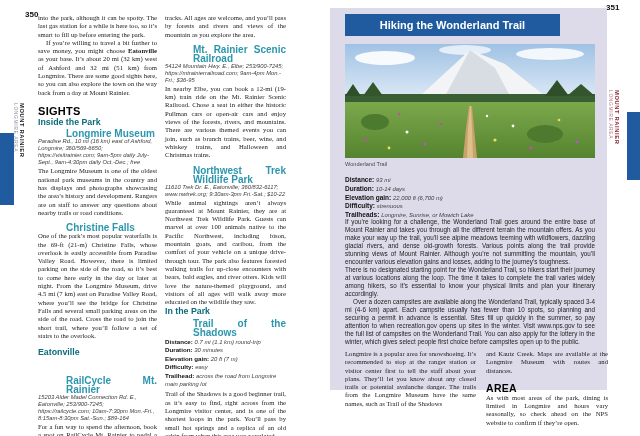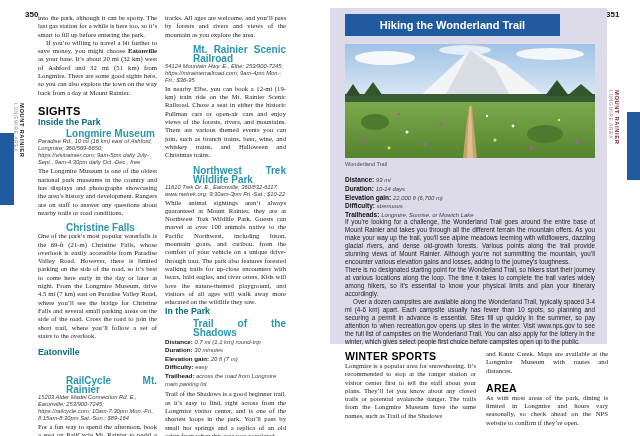--- a/index.html
+++ b/index.html
@@ -1,41 +1,41 @@
 <!DOCTYPE html>
 <html><head>
 <meta charset="utf-8">
 <style>
   * { margin: 0; padding: 0; box-sizing: border-box; }
   html, body { width: 640px; height: 436px; overflow: hidden; background: #ffffff; }
   body { font-family: "Liberation Serif", serif; color: #1c1c1c; position: relative; }
 
   .pageno { position: absolute; font-family: "Liberation Sans", sans-serif; font-weight: bold; font-size: 8px; color: #111; }
   #pageno-left { left: 25px; top: 10px; }
-  #pageno-right { left: 606px; top: 10px; }
+  #pageno-right { left: 606px; top: 3px; }
 
   .col { position: absolute; font-size: 6.7px; line-height: 8.3px; text-align: justify; }
   #lcol1 { left: 38px; top: 14px; width: 119px; }
   #lcol2 { left: 165px; top: 14px; width: 121px; }
 
   .body-para { text-align: justify; }
   .indent { text-indent: 8px; }
 
   .h1 { font-family: "Liberation Sans", sans-serif; font-weight: bold; font-size: 11px; letter-spacing: 0.3px; color: #000; margin-top: 8px; line-height: 12px; }
   .h2 { font-family: "Liberation Sans", sans-serif; font-weight: bold; font-size: 8.8px; color: #0b6c7c; line-height: 10.5px; }
   .h3 { font-family: Liberation Sans, sans-serif; font-weight: bold; font-size: 10px; color: #2c96ae; line-height: 9px; margin-top: 6px; padding-left: 28px; }
   .details { font-family: "Liberation Sans", sans-serif; font-style: italic; font-size: 5.8px; line-height: 7px; color: #3d3d3d; text-align: left; margin-bottom: 1px; }
 
   .stats { margin: 1px 0 2px 0; }
   .stat-row { font-family: "Liberation Sans", sans-serif; font-size: 6.2px; line-height: 7.4px; text-align: left; }
   .stat-label { font-weight: bold; color: #111; }
   .stat-value { font-style: italic; color: #3d3d3d; font-size: 5.9px; }
 
   
-  #feature-box { position: absolute; left: 330px; top: 8px; width: 277px; height: 336px; background: #dddbe9; }
+  #feature-box { position: absolute; left: 330px; top: 8px; width: 277px; height: 382px; background: #dddbe9; }
   #feature-title { position: absolute; left: 15px; top: 6px; width: 215px; height: 22px; background: #1f5b9e; color: #ffffff;
     font-family: "Liberation Sans", sans-serif; font-weight: bold; font-size: 11px; text-align: center; line-height: 22px; }
   #feature-photo { position: absolute; left: 15px; top: 36px; width: 250px; height: 114px; display: block; }
   #feature-caption { position: absolute; left: 15px; top: 153px; font-family: "Liberation Sans", sans-serif; font-size: 5.6px; color: #4a4a4a; }
   #feature-stats { position: absolute; left: 15px; top: 168px; width: 250px; }
   #feature-stats .stat-row { font-size: 6.5px; line-height: 7.8px; }
   #feature-paras { position: absolute; left: 15px; top: 210px; width: 250px; font-family: "Liberation Sans", sans-serif; font-size: 6.3px; line-height: 8px; text-align: justify; color: #222; }
   #feature-paras .fp { margin-bottom: 0; }
 
   
@@ -151,21 +151,20 @@
   </div>
 
   <div id="feature-paras">
     <div class="fp">If you’re looking for a challenge, the Wonderland Trail goes around the entire base of Mount Rainier and takes you through all the different terrain the mountain offers. As you make your way up the trail, you’ll see alpine meadows teeming with wildflowers, dazzling glacial rivers, and dense old-growth forests. Various points along the trail provide stunning views of Mount Rainier. Although you’re not summitting the mountain, you’ll encounter various elevation gains and losses, adding to the journey’s toughness.</div>
     <div class="fp">There is no designated starting point for the Wonderland Trail, so hikers start their journey at various locations along the loop. The time it takes to complete the trail varies widely among hikers, so it’s essential to know your physical limits and plan your itinerary accordingly.</div>
     <div class="fp indent">Over a dozen campsites are available along the Wonderland Trail, typically spaced 3-4 mi (4-6 km) apart. Each campsite usually has fewer than 10 spots, so planning and securing a permit in advance is essential. Sites fill up quickly in the summer, so pay attention to when recreation.gov opens up sites in the winter. Visit www.nps.gov to see the full list of campsites on the Wonderland Trail. You can also apply for the lottery in the winter, which gives select people first choice before campsites open up to the public.</div>
   </div>
 </div>
 
 <div class="col" id="winter-col">
-  <div class="h1">WINTER SPORTS</div>
   <div class="body-para">Longmire is a popular area for snowshoeing. It’s recommended to stop at the ranger station or visitor center first to tell the staff about your plans. They’ll let you know about any closed trails or potential avalanche danger. The trails from the Longmire Museum have the same names, such as Trail of the Shadows</div>
 </div>
 <div class="col" id="food-col">
   <div class="body-para">and Kautz Creek. Maps are available at the Longmire Museum with routes and distances.</div>
   <div class="h1">AREA</div>
   <div class="body-para">As with most areas of the park, dining is limited in Longmire and hours vary seasonally, so check ahead on the NPS website to confirm if they’re open.</div>
 </div>
 
 <div class="tab-rect" id="tab-rect-left"></div>
 <div class="tab-rect" id="tab-rect-right"></div>

